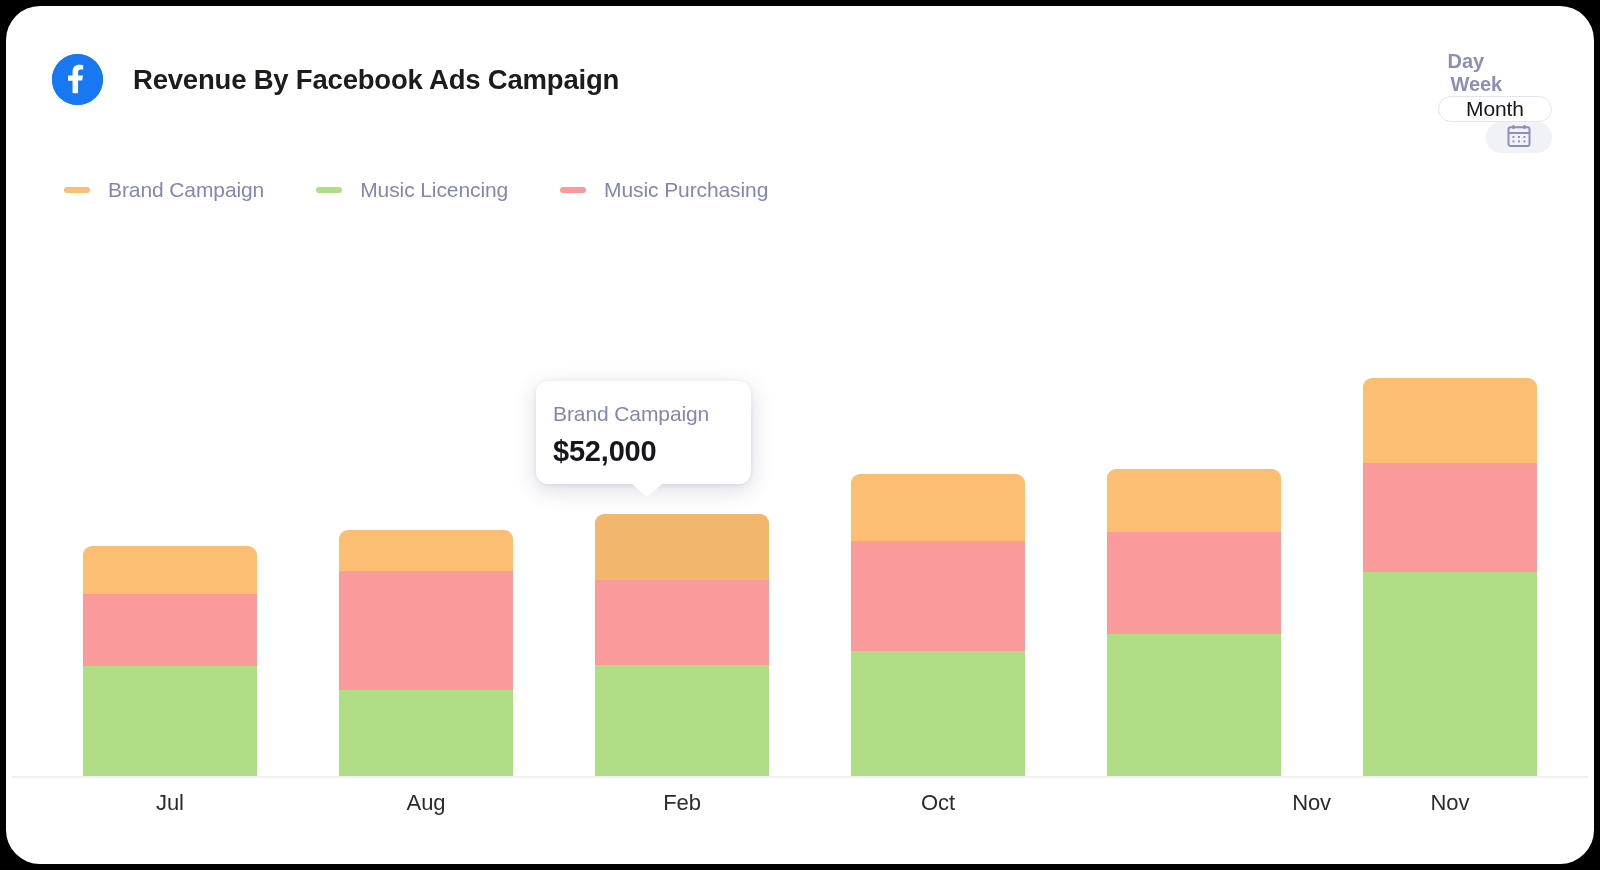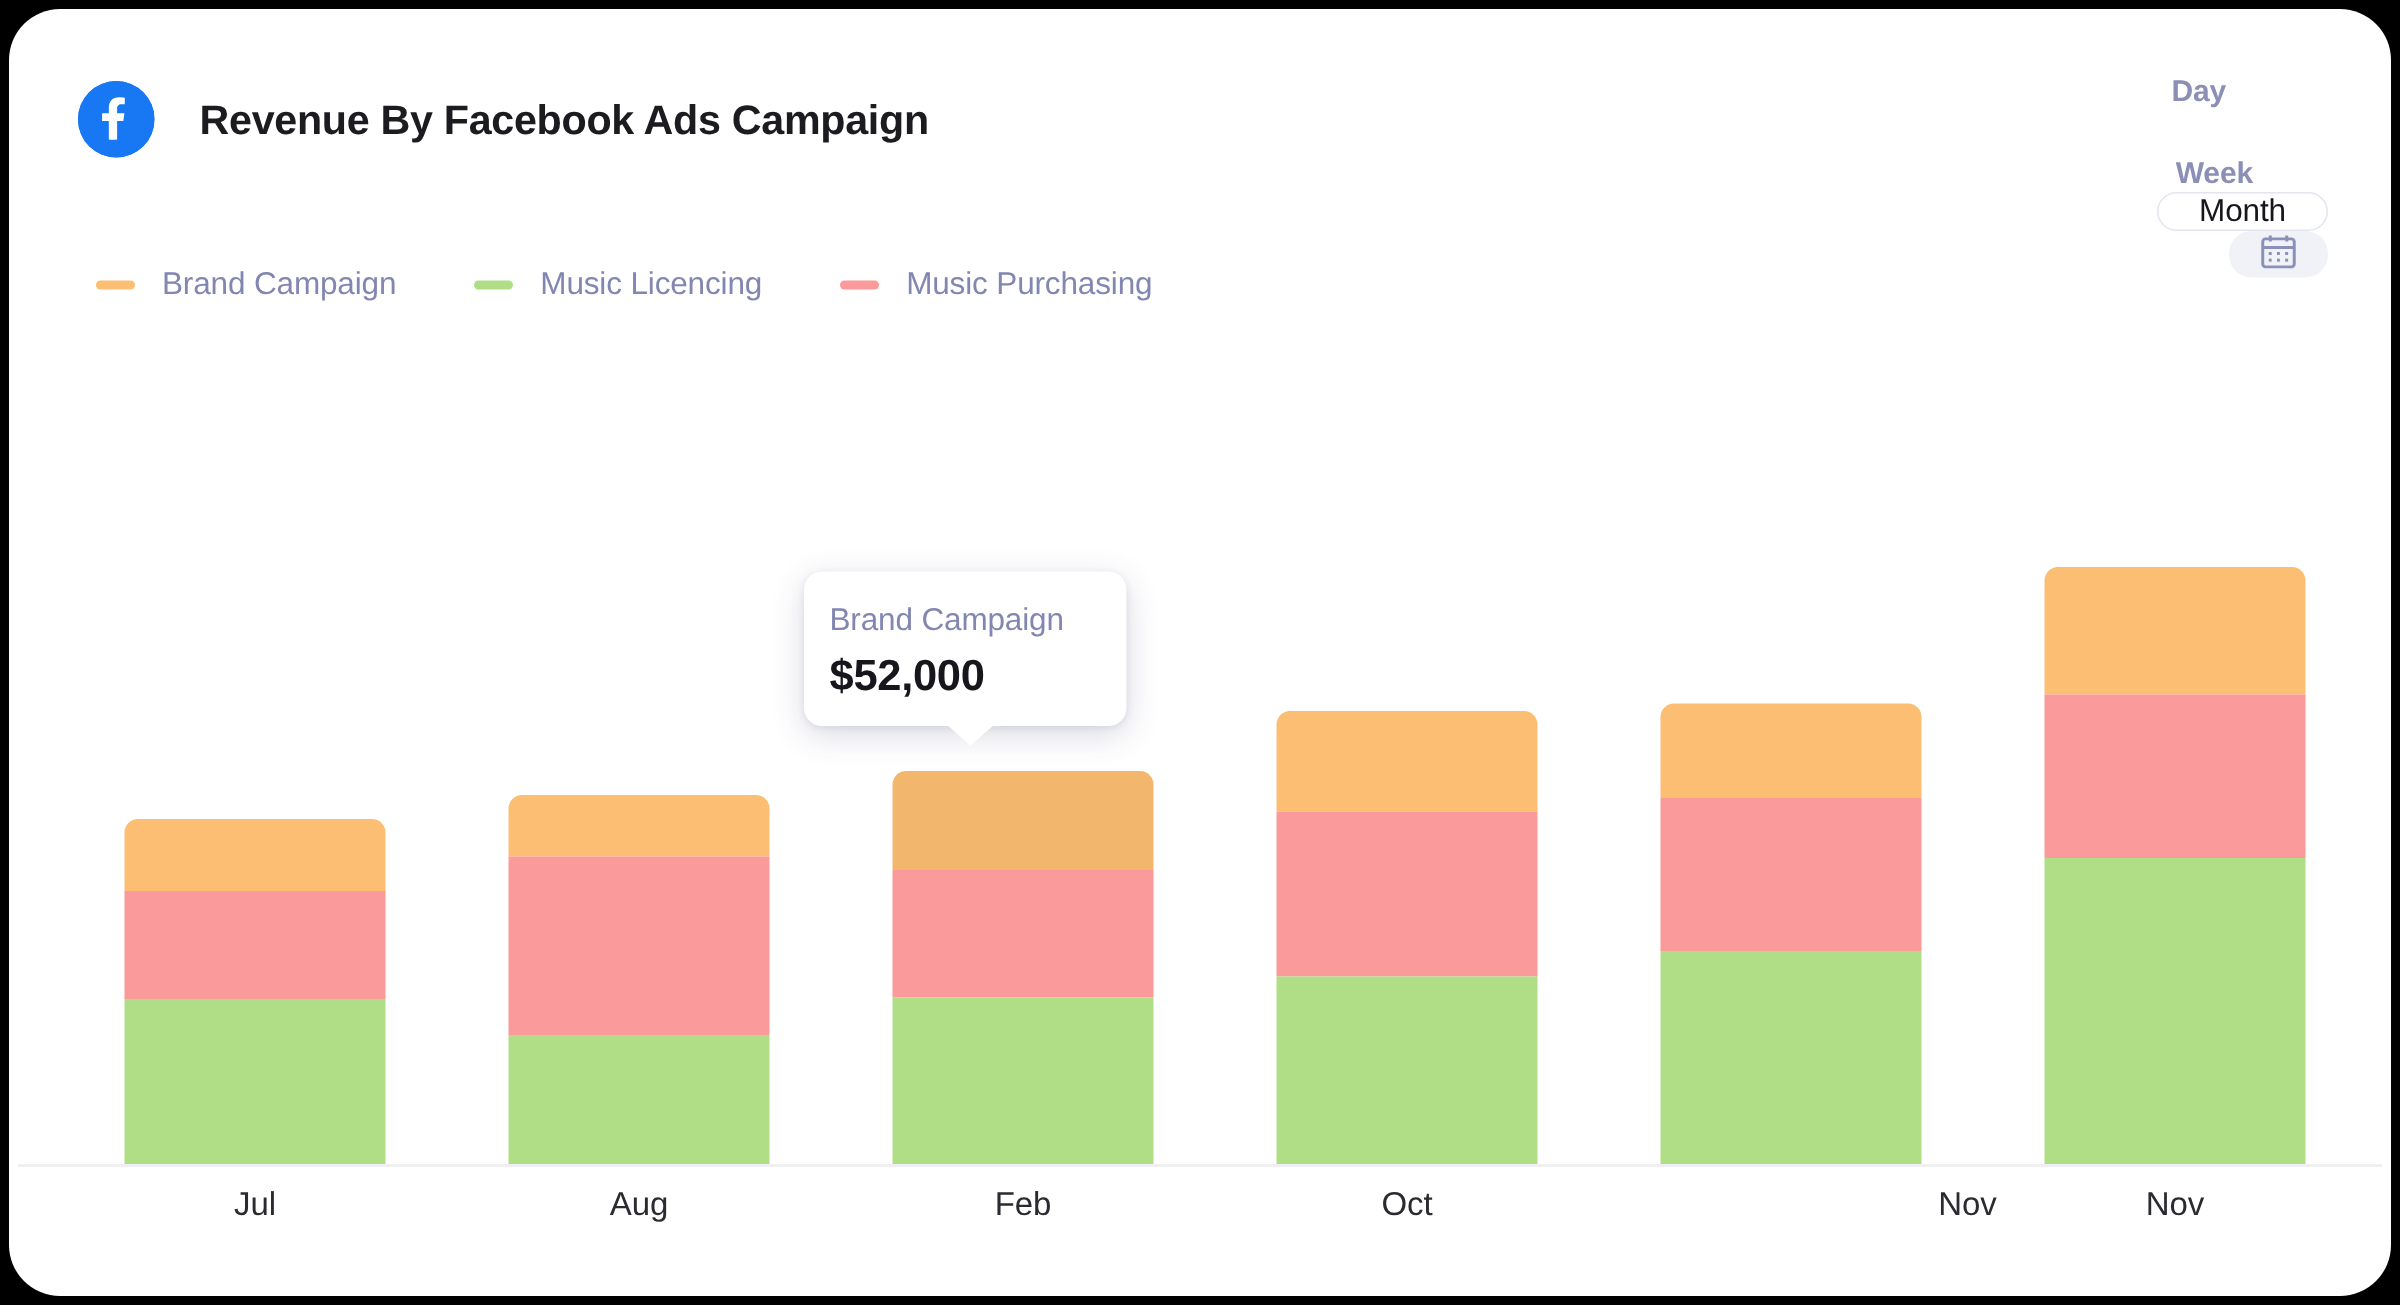--- a/index.html
+++ b/index.html
@@ -77,21 +77,21 @@
     font-weight: bold;
     color: #8b8fb5;
     background: transparent;
     border: none;
     padding: 0;
     cursor: pointer;
     font-family: inherit;
     letter-spacing: -0.1px;
   }
   #range-day   { margin-right: 68px; }
-  #range-week  { margin-right: 50px; margin-top: 32px; }
+  #range-week  { margin-right: 50px; }
 
   #range-month {
     font-size: 21px;
     font-weight: normal;
     color: #16161c;
     background: #ffffff;
     border: 1.6px solid #e3e4ef;
     border-radius: 14px;
     width: 114px;
     height: 66px;

